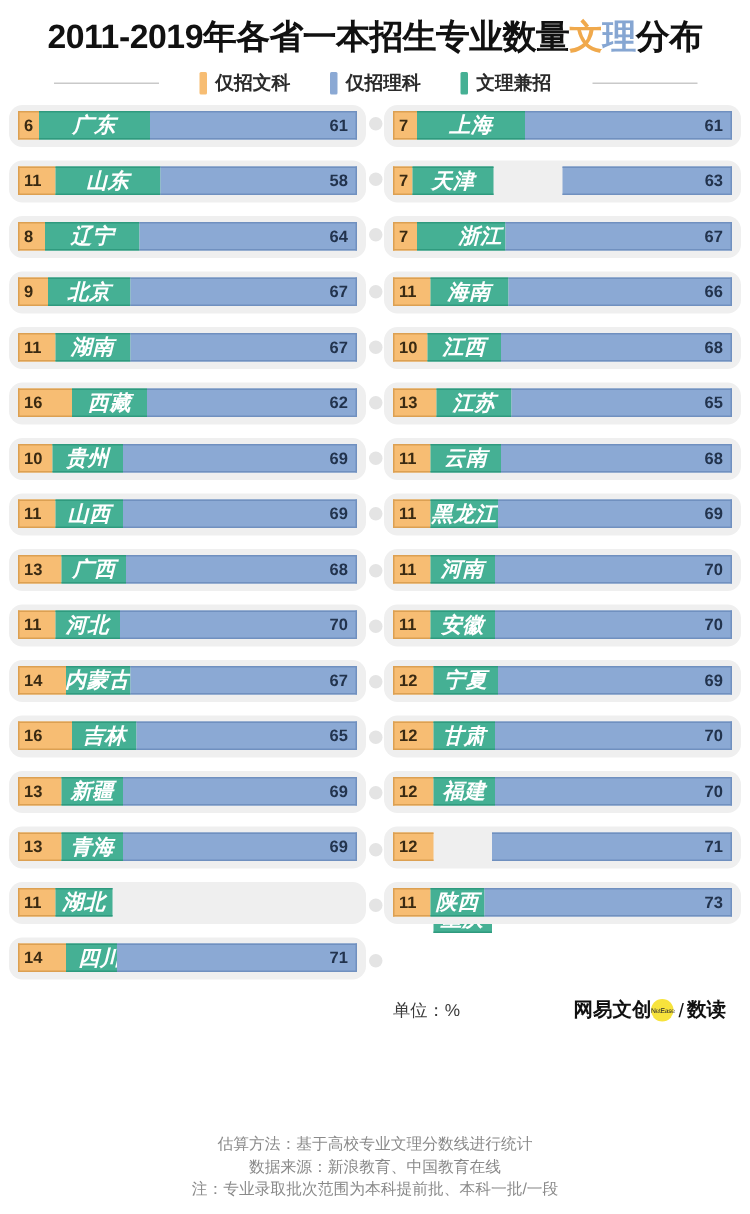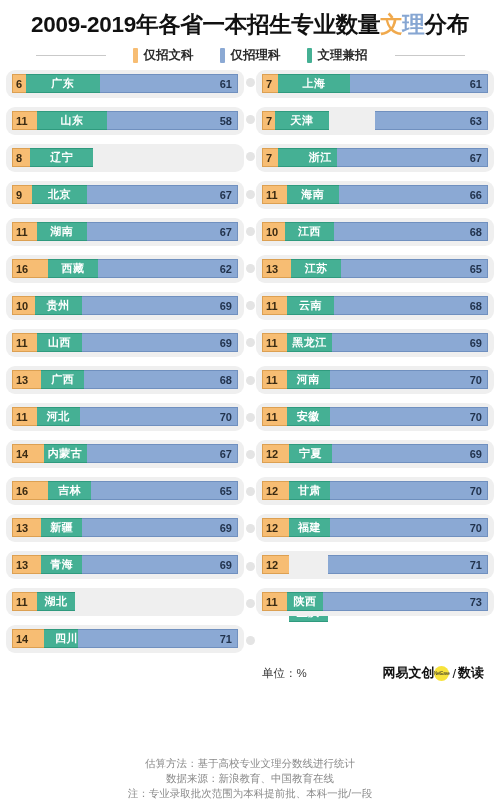--- a/index.html
+++ b/index.html
@@ -122,21 +122,22 @@
     background: #8ba9d4;
     border: 1px solid #7090bf;
     border-left: none;
     color: #22334d;
     justify-content: flex-end;
     padding-right: 5px;
   }
   .prov-label {
     letter-spacing: 0.5px;
     white-space: nowrap;
-    font-size: 11px;
+    font-size: 14px;
+    font-style: italic;
   }
 
   
   .mid-dot {
     position: absolute;
     width: 9px;
     height: 9px;
     border-radius: 50%;
     background: #e4e4e4;
     left: 245.5px;
@@ -195,21 +196,21 @@
     font-size: 10.5px;
     line-height: 15px;
     color: #8a8a8a;
   }
   .notes div { white-space: nowrap; }
 </style>
 </head>
 <body>
 
 <div class="title">
-  <span>2009-2019年各省一本招生专业数量</span><span class="wen">文</span><span class="li">理</span><span>分布</span>
+  <span>2011-2019年各省一本招生专业数量</span><span class="wen">文</span><span class="li">理</span><span>分布</span>
 </div>
 
 <div class="legend">
   <div class="legend-rule left"></div>
 
   <div class="legend-item">
     <span class="legend-swatch" style="background:#f7bd73"></span>
     <span>仅招文科</span>
   </div>
 
@@ -245,20 +246,21 @@
           </div>
           <div class="seg seg-li" style="width: 58%;">58</div>
         </div>
       </div>
       <div class="row-pill">
         <div class="bar">
           <div class="seg seg-wen" style="width: 8%;">8</div>
           <div class="seg seg-both" style="width: 28%;">
             <span class="prov-label">辽宁</span>
           </div>
+          <div class="seg seg-li" style="width: 64%;">64</div>
         </div>
       </div>
       <div class="row-pill">
         <div class="bar">
           <div class="seg seg-wen" style="width: 9%;">9</div>
           <div class="seg seg-both" style="width: 24%;">
             <span class="prov-label">北京</span>
           </div>
           <div class="seg seg-li" style="width: 67%;">67</div>
         </div>

